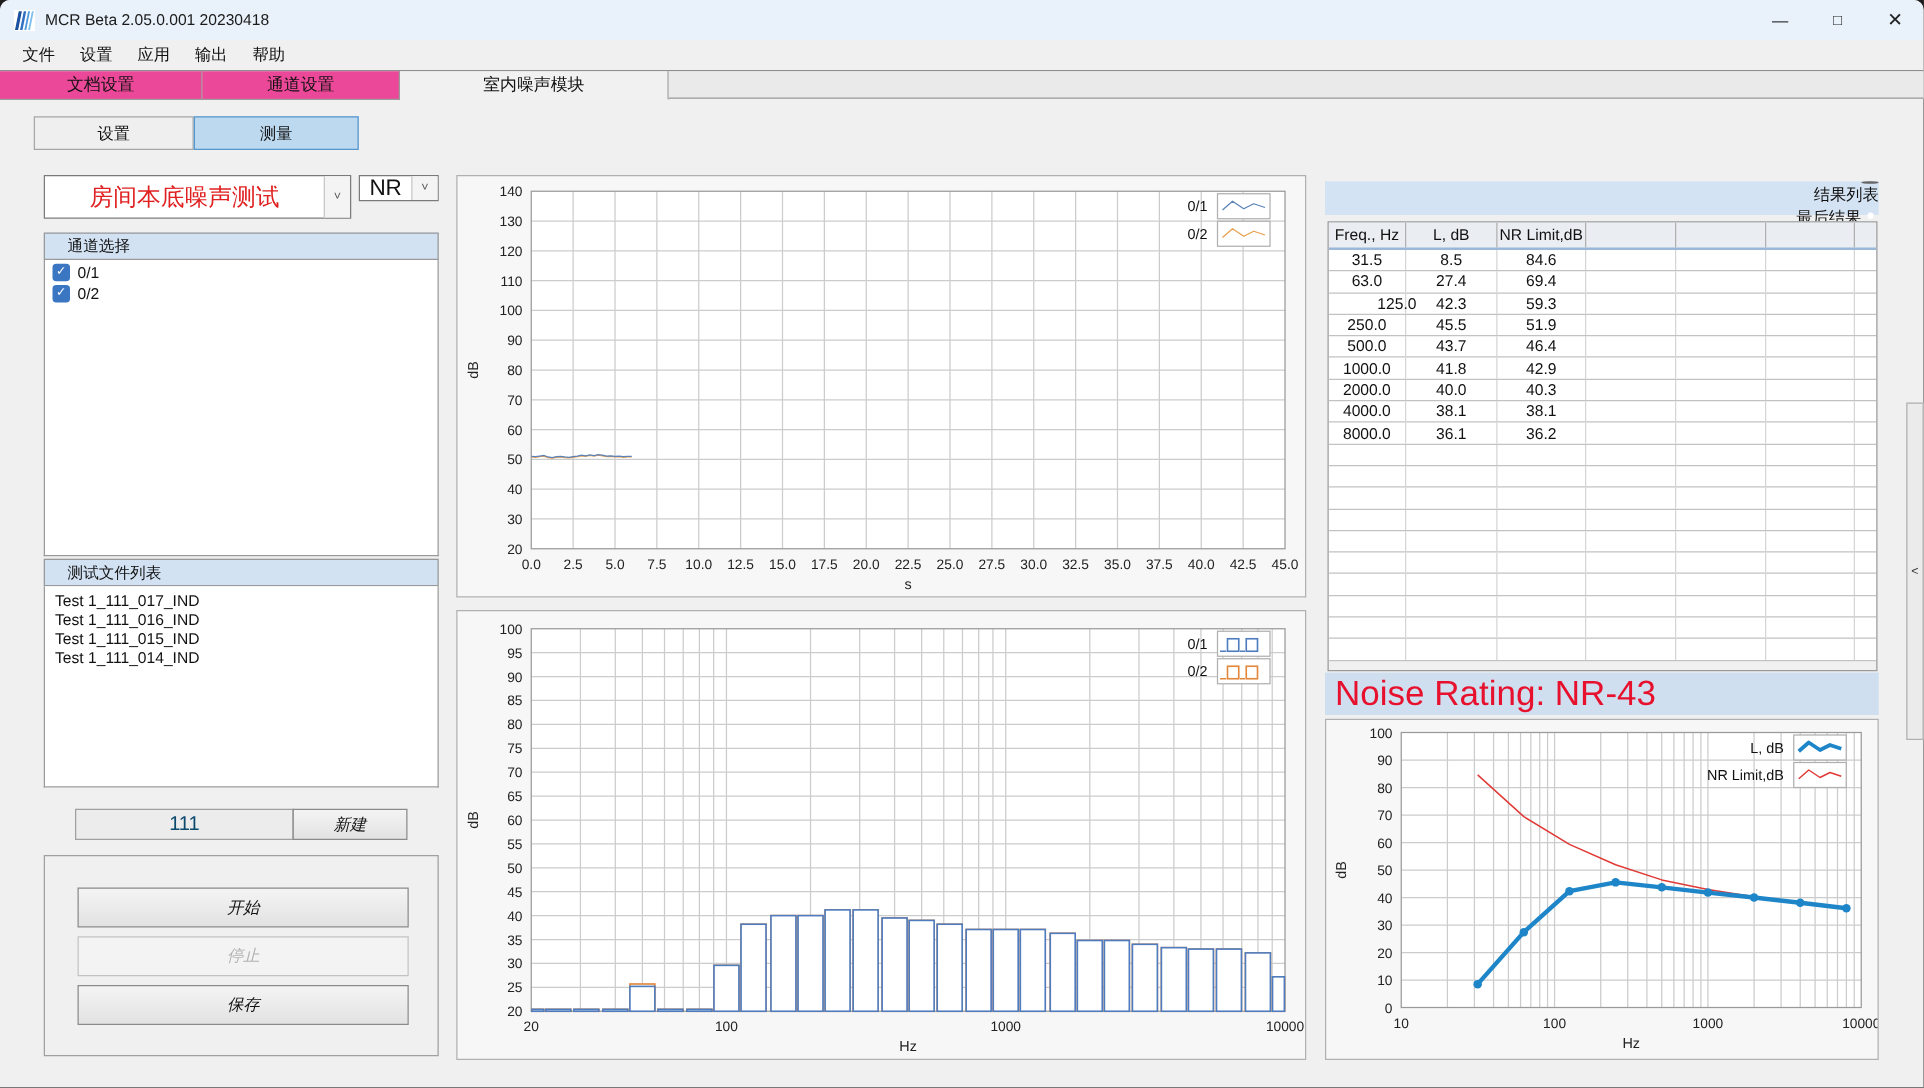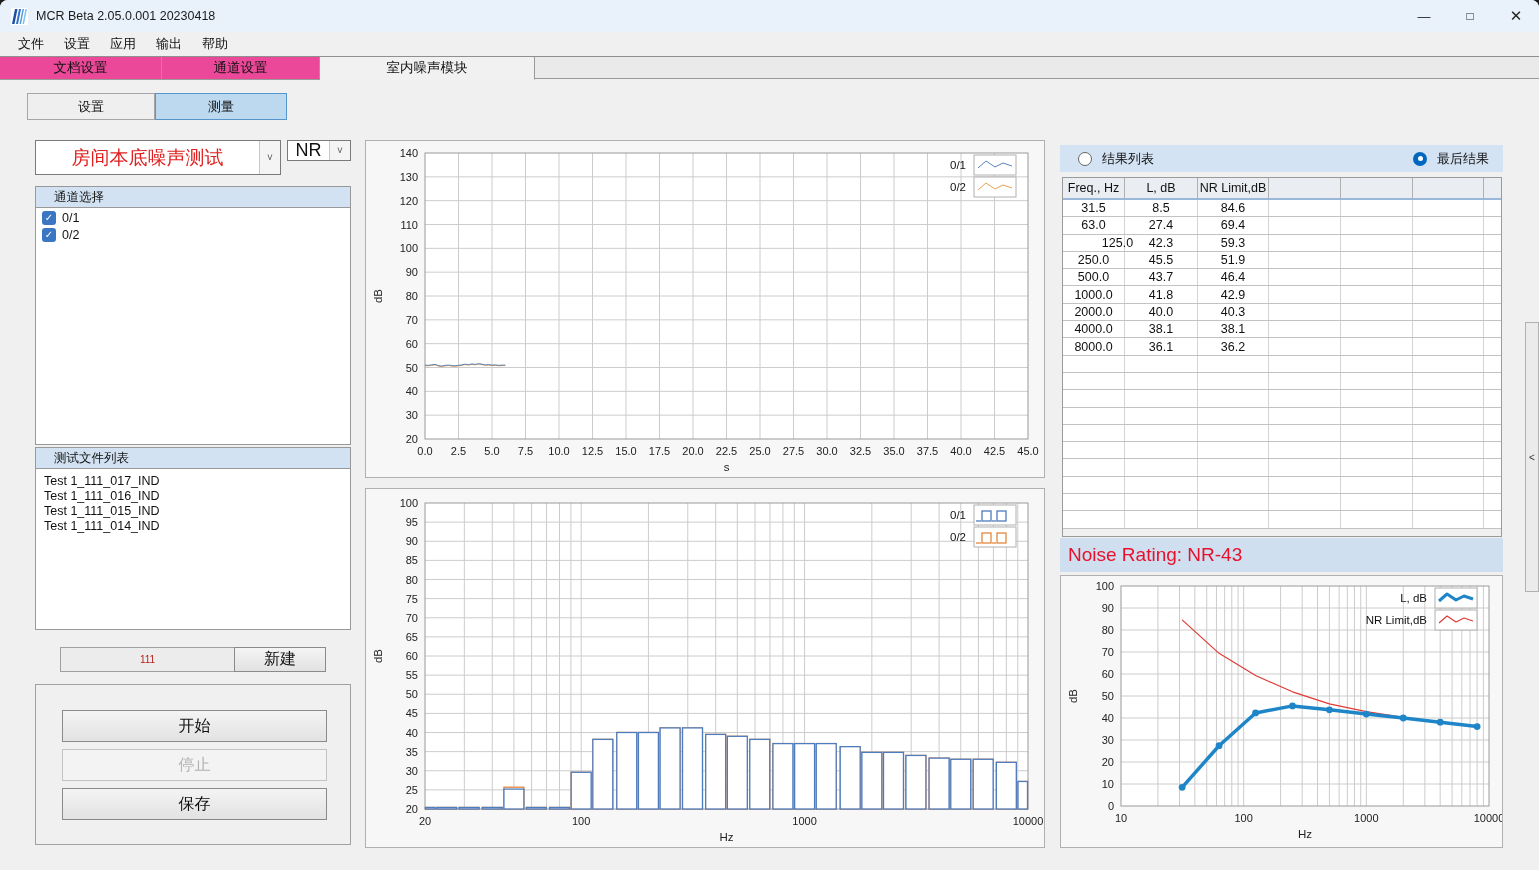--- a/index.html
+++ b/index.html
@@ -27,39 +27,39 @@
   
   .abs{position:absolute;}
   .combo{background:#fff;border:1px solid #7a7a7a;display:flex;}
   .combo .val{flex:1;display:flex;align-items:center;justify-content:center;overflow:hidden;white-space:nowrap;}
   .combo .arrow{width:21px;border-left:1px solid #c8c8c8;background:#f4f4f4;display:flex;align-items:center;justify-content:center;color:#555;font-size:10px;}
   .sec-header{background:#d3e2f2;border:1px solid #999;font-size:12.5px;color:#111;display:flex;align-items:center;padding-left:18px;}
   .listbox{background:#fff;border:1px solid #999;border-top:none;overflow:hidden;}
   .chan-item{display:flex;align-items:center;gap:6px;padding:3px 2px 0 6px;font-size:12.5px;color:#111;}
   .chk{width:14px;height:14px;border-radius:3px;background:#3b76c2;color:#fff;font-size:10px;line-height:14px;text-align:center;}
   .file-item{font-size:12.5px;color:#111;padding:1px 0 0 8px;line-height:14px;}
-  .textbox{background:#ececec;border:1px solid #a0a0a0;font-size:10px;text-align:center;color:#b91c1c;padding:0;}
-  .btn{background:linear-gradient(#f4f4f4,#e2e2e2);border:1px solid #8a8a8a;font-size:16px;color:#111;display:flex;align-items:center;justify-content:center;}
+  .textbox{background:#ececec;border:1px solid #a0a0a0;font-size:16px;text-align:center;color:#0c4a6e;padding:0;}
+  .btn{background:linear-gradient(#f4f4f4,#e2e2e2);border:1px solid #8a8a8a;font-size:13px;color:#111;display:flex;align-items:center;justify-content:center;font-style:italic;}
   .btn.disabled{background:#f3f3f3;border:1px solid #c3c3c3;color:#b2b2b2;}
   .groupbox{border:1px solid #a0a0a0;background:#f0f0f0;}
   .chart-panel{background:#f7f7f7;border:1px solid #b0b0b0;}
   svg text{font-family:"Liberation Sans","DejaVu Sans",sans-serif;}
   
-  .radio-row{background:#d4e3f3;display:flex;align-items:center;font-size:13px;color:#111;}
+  .radio-row{background:#d4e3f3;display:flex;align-items:flex-end;font-size:13px;color:#111;flex-direction:column;}
   .radio{width:14px;height:14px;border-radius:50%;}
   .radio.off{background:#fff;border:1px solid #666;}
   .radio.on{background:#0067c0;position:relative;}
   .radio.on::after{content:"";position:absolute;left:4.5px;top:4.5px;width:5px;height:5px;border-radius:50%;background:#fff;}
   .rtable{background:#f0f0f0;border:1px solid #9a9a9a;overflow:hidden;}
   .rt-head{display:flex;background:#eaeef3;border-bottom:2px solid #9cb8d8;}
   .rt-head .cell{font-size:12.5px;color:#111;display:flex;align-items:center;justify-content:center;border-right:1px solid #b0b0b0;height:20px;}
   .rt-body{background:#fff;}
   .rt-row{display:flex;border-bottom:1px solid #c2c2c2;height:17.3px;}
   .rt-row .cell{font-size:12.5px;color:#111;display:flex;align-items:center;justify-content:center;border-right:1px solid #d5d5d5;}
-  .banner{background:#cfdff0;display:flex;align-items:center;padding-left:8px;font-size:19px;}
+  .banner{background:#cfdff0;display:flex;align-items:center;padding-left:8px;font-size:28px;}
   .collapse-handle{background:#ebebeb;border:1px solid #b0b0b0;display:flex;align-items:center;justify-content:center;color:#333;font-size:10px;}
 </style>
 </head>
 <body>
 
 <div id="window">
 
   <div class="titlebar">
     <svg class="app-icon" viewBox="0 0 17 17">
       <rect x="0" y="0" width="17" height="17" fill="#ffffff"></rect>

